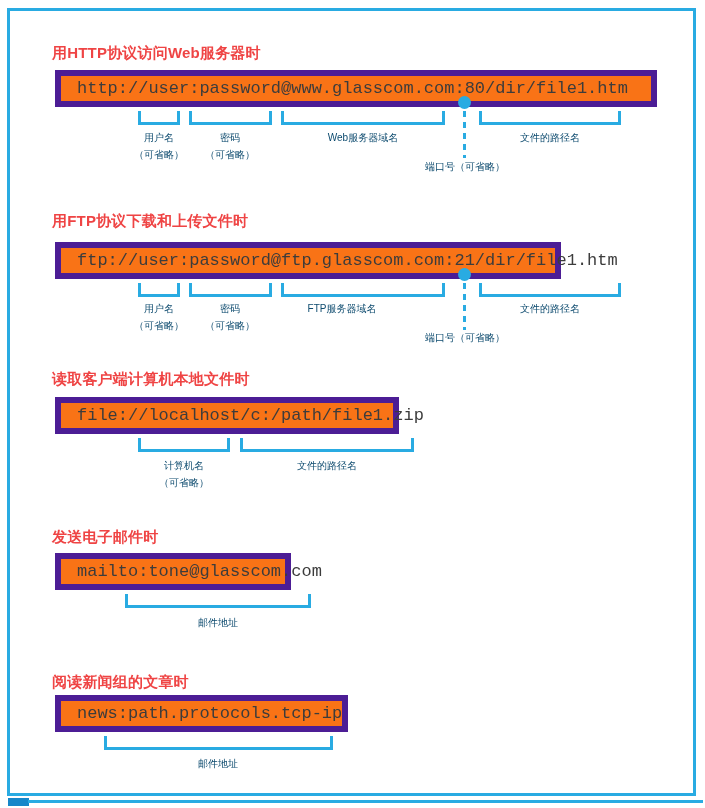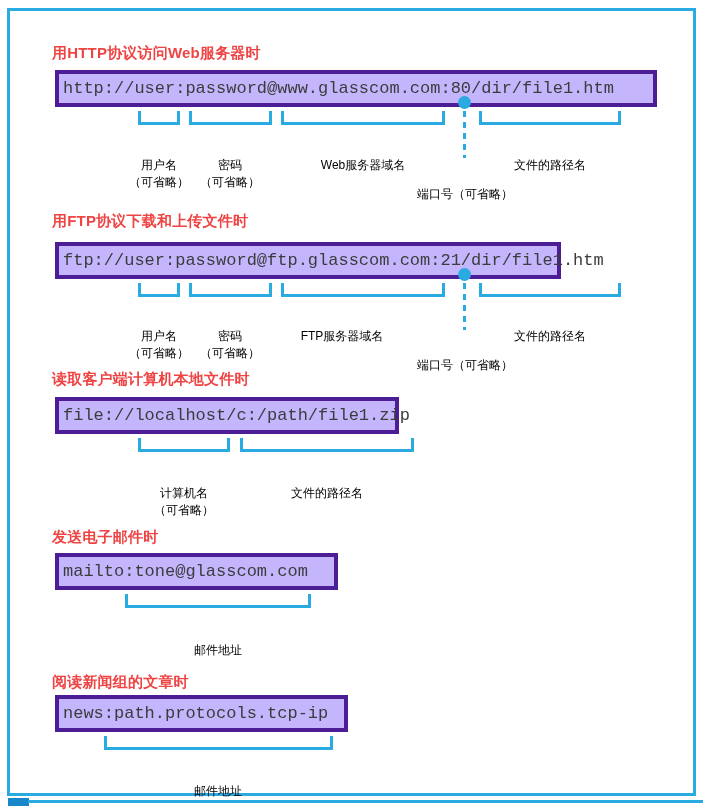--- a/index.html
+++ b/index.html
@@ -9,35 +9,34 @@
   }
   .frame{
     position:absolute;left:7px;top:8px;width:689px;height:788px;
     box-sizing:border-box;border:3px solid #29abe2;background:#fff;
   }
   .sec-title{
     position:absolute;font-size:15px;font-weight:bold;color:#ef4444;
     white-space:nowrap;letter-spacing:0.2px;
   }
   .url-box{
-    position:absolute;height:37px;box-sizing:border-box;border:4px solid #4c1d95;
-    background:#c4b5fd;display:flex;align-items:center;padding-left:4px;
+    position:absolute;height:37px;box-sizing:border-box;border:6px solid #4c1d95;
+    background:#f97316;display:flex;align-items:center;padding-left:16px;
   }
   .url{
     font-family:"Liberation Mono","DejaVu Sans Mono",monospace;
     font-size:17px;color:#3c3c3c;white-space:pre;
   }
   .bracket{
     position:absolute;height:14px;box-sizing:border-box;
     border-left:3px solid #29abe2;border-right:3px solid #29abe2;border-bottom:3px solid #29abe2;
   }
   .lbl{
-    position:absolute;font-size:12px;color:#000000;white-space:nowrap;
+    position:absolute;font-size:10px;color:#0c4a6e;white-space:nowrap;
     transform:translateX(-50%);
-    margin-top:26px;
   }
   .dash{
     position:absolute;width:3px;
     background:repeating-linear-gradient(to bottom,#29abe2 0px,#29abe2 6px,rgba(0,0,0,0) 6px,rgba(0,0,0,0) 11px);
   }
   .dot{
     position:absolute;width:13px;height:13px;border-radius:50%;background:#29abe2;
   }
   .brule-line{position:absolute;left:28px;top:800px;width:675px;height:3px;background:#29abe2;}
   .brule-sq{position:absolute;left:8px;top:798px;width:21px;height:8px;background:#1787c9;}
@@ -95,21 +94,21 @@
     </div>
     <div class="bracket" style="left:138px;top:438px;width:92px"></div>
     <div class="bracket" style="left:240px;top:438px;width:174px"></div>
     <div class="lbl" style="left:184px;top:459px">计算机名</div>
     <div class="lbl" style="left:327px;top:459px">文件的路径名</div>
     <div class="lbl" style="left:184px;top:476px">（可省略）</div>
   </div>
 
   <div>
     <div class="sec-title" style="left:52px;top:528px">发送电子邮件时</div>
-    <div class="url-box" style="left:55px;top:553px;width:283px">
+    <div class="url-box" style="left:55px;top:553px;width:236px">
       <span class="url">mailto:tone@glasscom.com</span>
     </div>
     <div class="bracket" style="left:125px;top:594px;width:186px"></div>
     <div class="lbl" style="left:218px;top:616px">邮件地址</div>
   </div>
 
   <div>
     <div class="sec-title" style="left:52px;top:673px">阅读新闻组的文章时</div>
     <div class="url-box" style="left:55px;top:695px;width:293px">
       <span class="url">news:path.protocols.tcp-ip</span>

